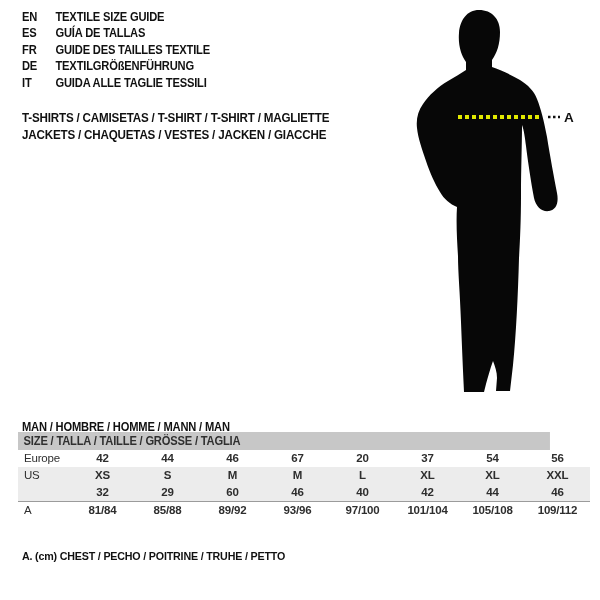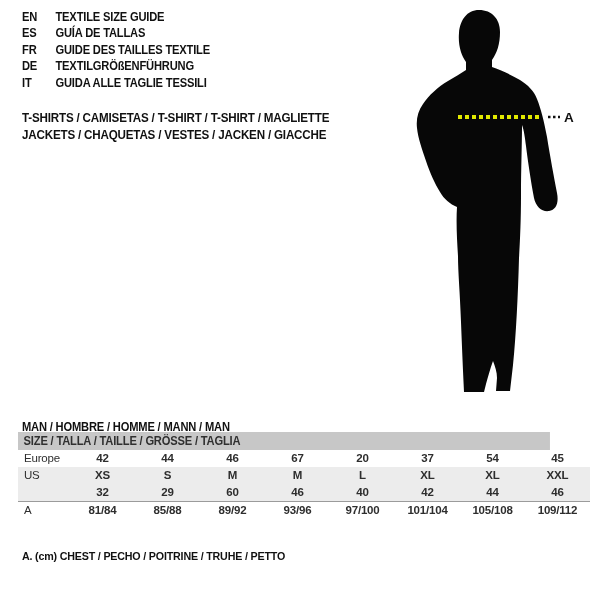--- a/index.html
+++ b/index.html
@@ -128,21 +128,21 @@
     <div id="table-body">
         <div class="trow">
           <span class="tlabel">Europe</span>
           <span class="tcell">42</span>
           <span class="tcell">44</span>
           <span class="tcell">46</span>
           <span class="tcell">67</span>
           <span class="tcell">20</span>
           <span class="tcell">37</span>
           <span class="tcell">54</span>
-          <span class="tcell">45</span>
+          <span class="tcell">56</span>
         </div>
         <div class="trow band">
           <span class="tlabel">US</span>
           <span class="tcell">XS</span>
           <span class="tcell">S</span>
           <span class="tcell">M</span>
           <span class="tcell">M</span>
           <span class="tcell">L</span>
           <span class="tcell">XL</span>
           <span class="tcell">XL</span>

